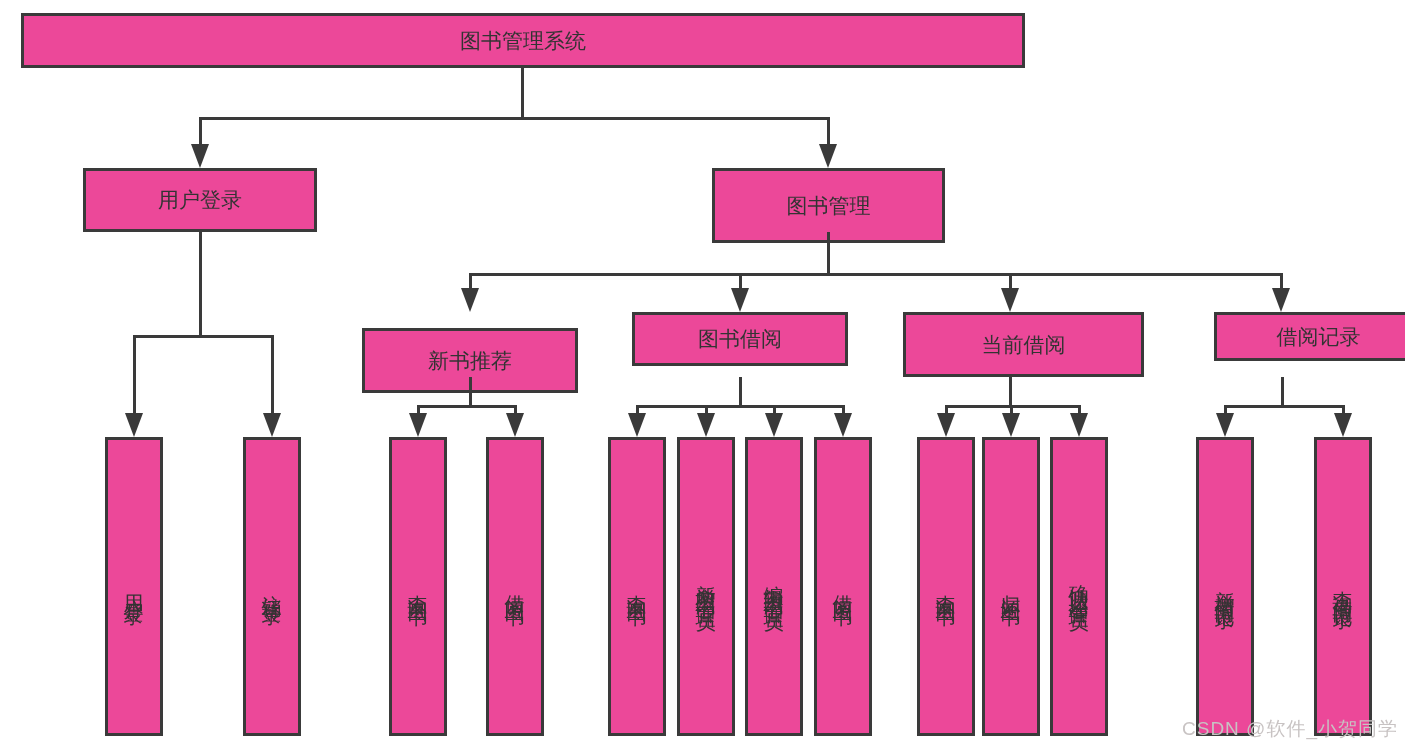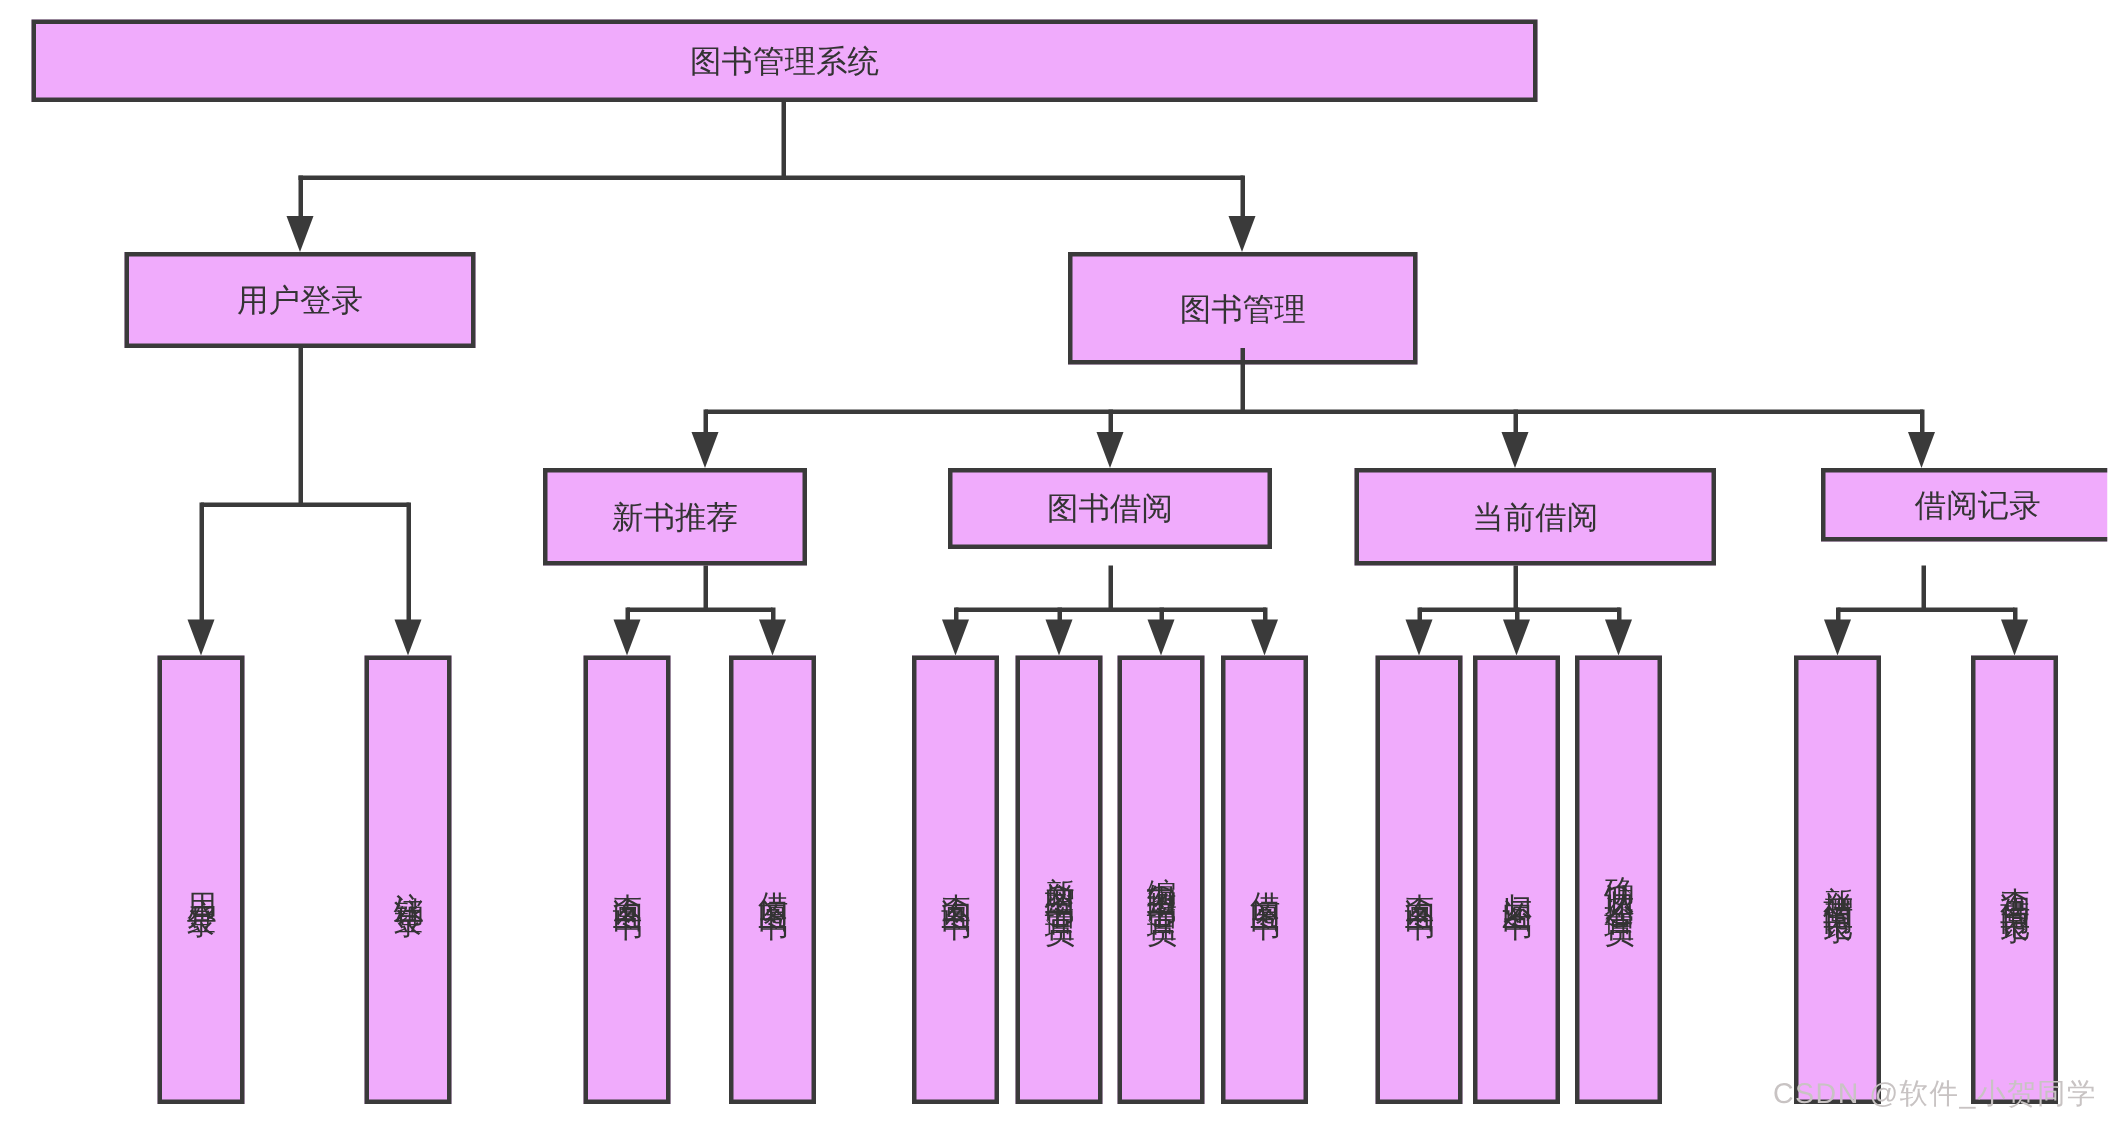--- a/index.html
+++ b/index.html
@@ -8,21 +8,21 @@
     --bg:#ffffff;
     --wm:#c8c3c3;
   }
   html,body{margin:0;padding:0;background:var(--bg);}
   .stage{
     position:relative;width:1405px;height:747px;background:var(--bg);
     font-family:"Liberation Sans",sans-serif;color:var(--text);overflow:hidden;
   }
   .box{
     position:absolute;box-sizing:border-box;border:3px solid var(--line);
-    background:#f0abfc;display:flex;align-items:center;justify-content:center;
+    background:#ec4899;display:flex;align-items:center;justify-content:center;
     font-size:21px;color:var(--text);
   }
   .vbox{font-size:20px;}
   .vtext{
     writing-mode:vertical-rl;text-orientation:mixed;
     letter-spacing:4px;line-height:1;white-space:nowrap;
   }
   .hline,.vline{position:absolute;background:var(--line);}
   .hline{height:3px;}
   .vline{width:3px;}
@@ -70,21 +70,21 @@
   <div class="hline" style="left:470px;top:273px;width:812px"></div>
   <div class="vline" style="left:469px;top:273px;height:18px"></div>
   <div class="arrow" style="left:461px;top:288px"></div>
   <div class="vline" style="left:739px;top:273px;height:18px"></div>
   <div class="arrow" style="left:731px;top:288px"></div>
   <div class="vline" style="left:1009px;top:273px;height:18px"></div>
   <div class="arrow" style="left:1001px;top:288px"></div>
   <div class="vline" style="left:1280px;top:273px;height:18px"></div>
   <div class="arrow" style="left:1272px;top:288px"></div>
 
-  <div class="box" style="left:362px;top:312px;width:176px;height:65px">
+  <div class="box" style="left:362px;top:328px;width:216px;height:65px">
     <span>新书推荐</span>
   </div>
   <div class="box" style="left:632px;top:312px;width:216px;height:54px">
     <span>图书借阅</span>
   </div>
   <div class="box" style="left:903px;top:312px;width:241px;height:65px">
     <span>当前借阅</span>
   </div>
   <div class="box" style="left:1214px;top:312px;width:209px;height:49px">
     <span>借阅记录</span>

